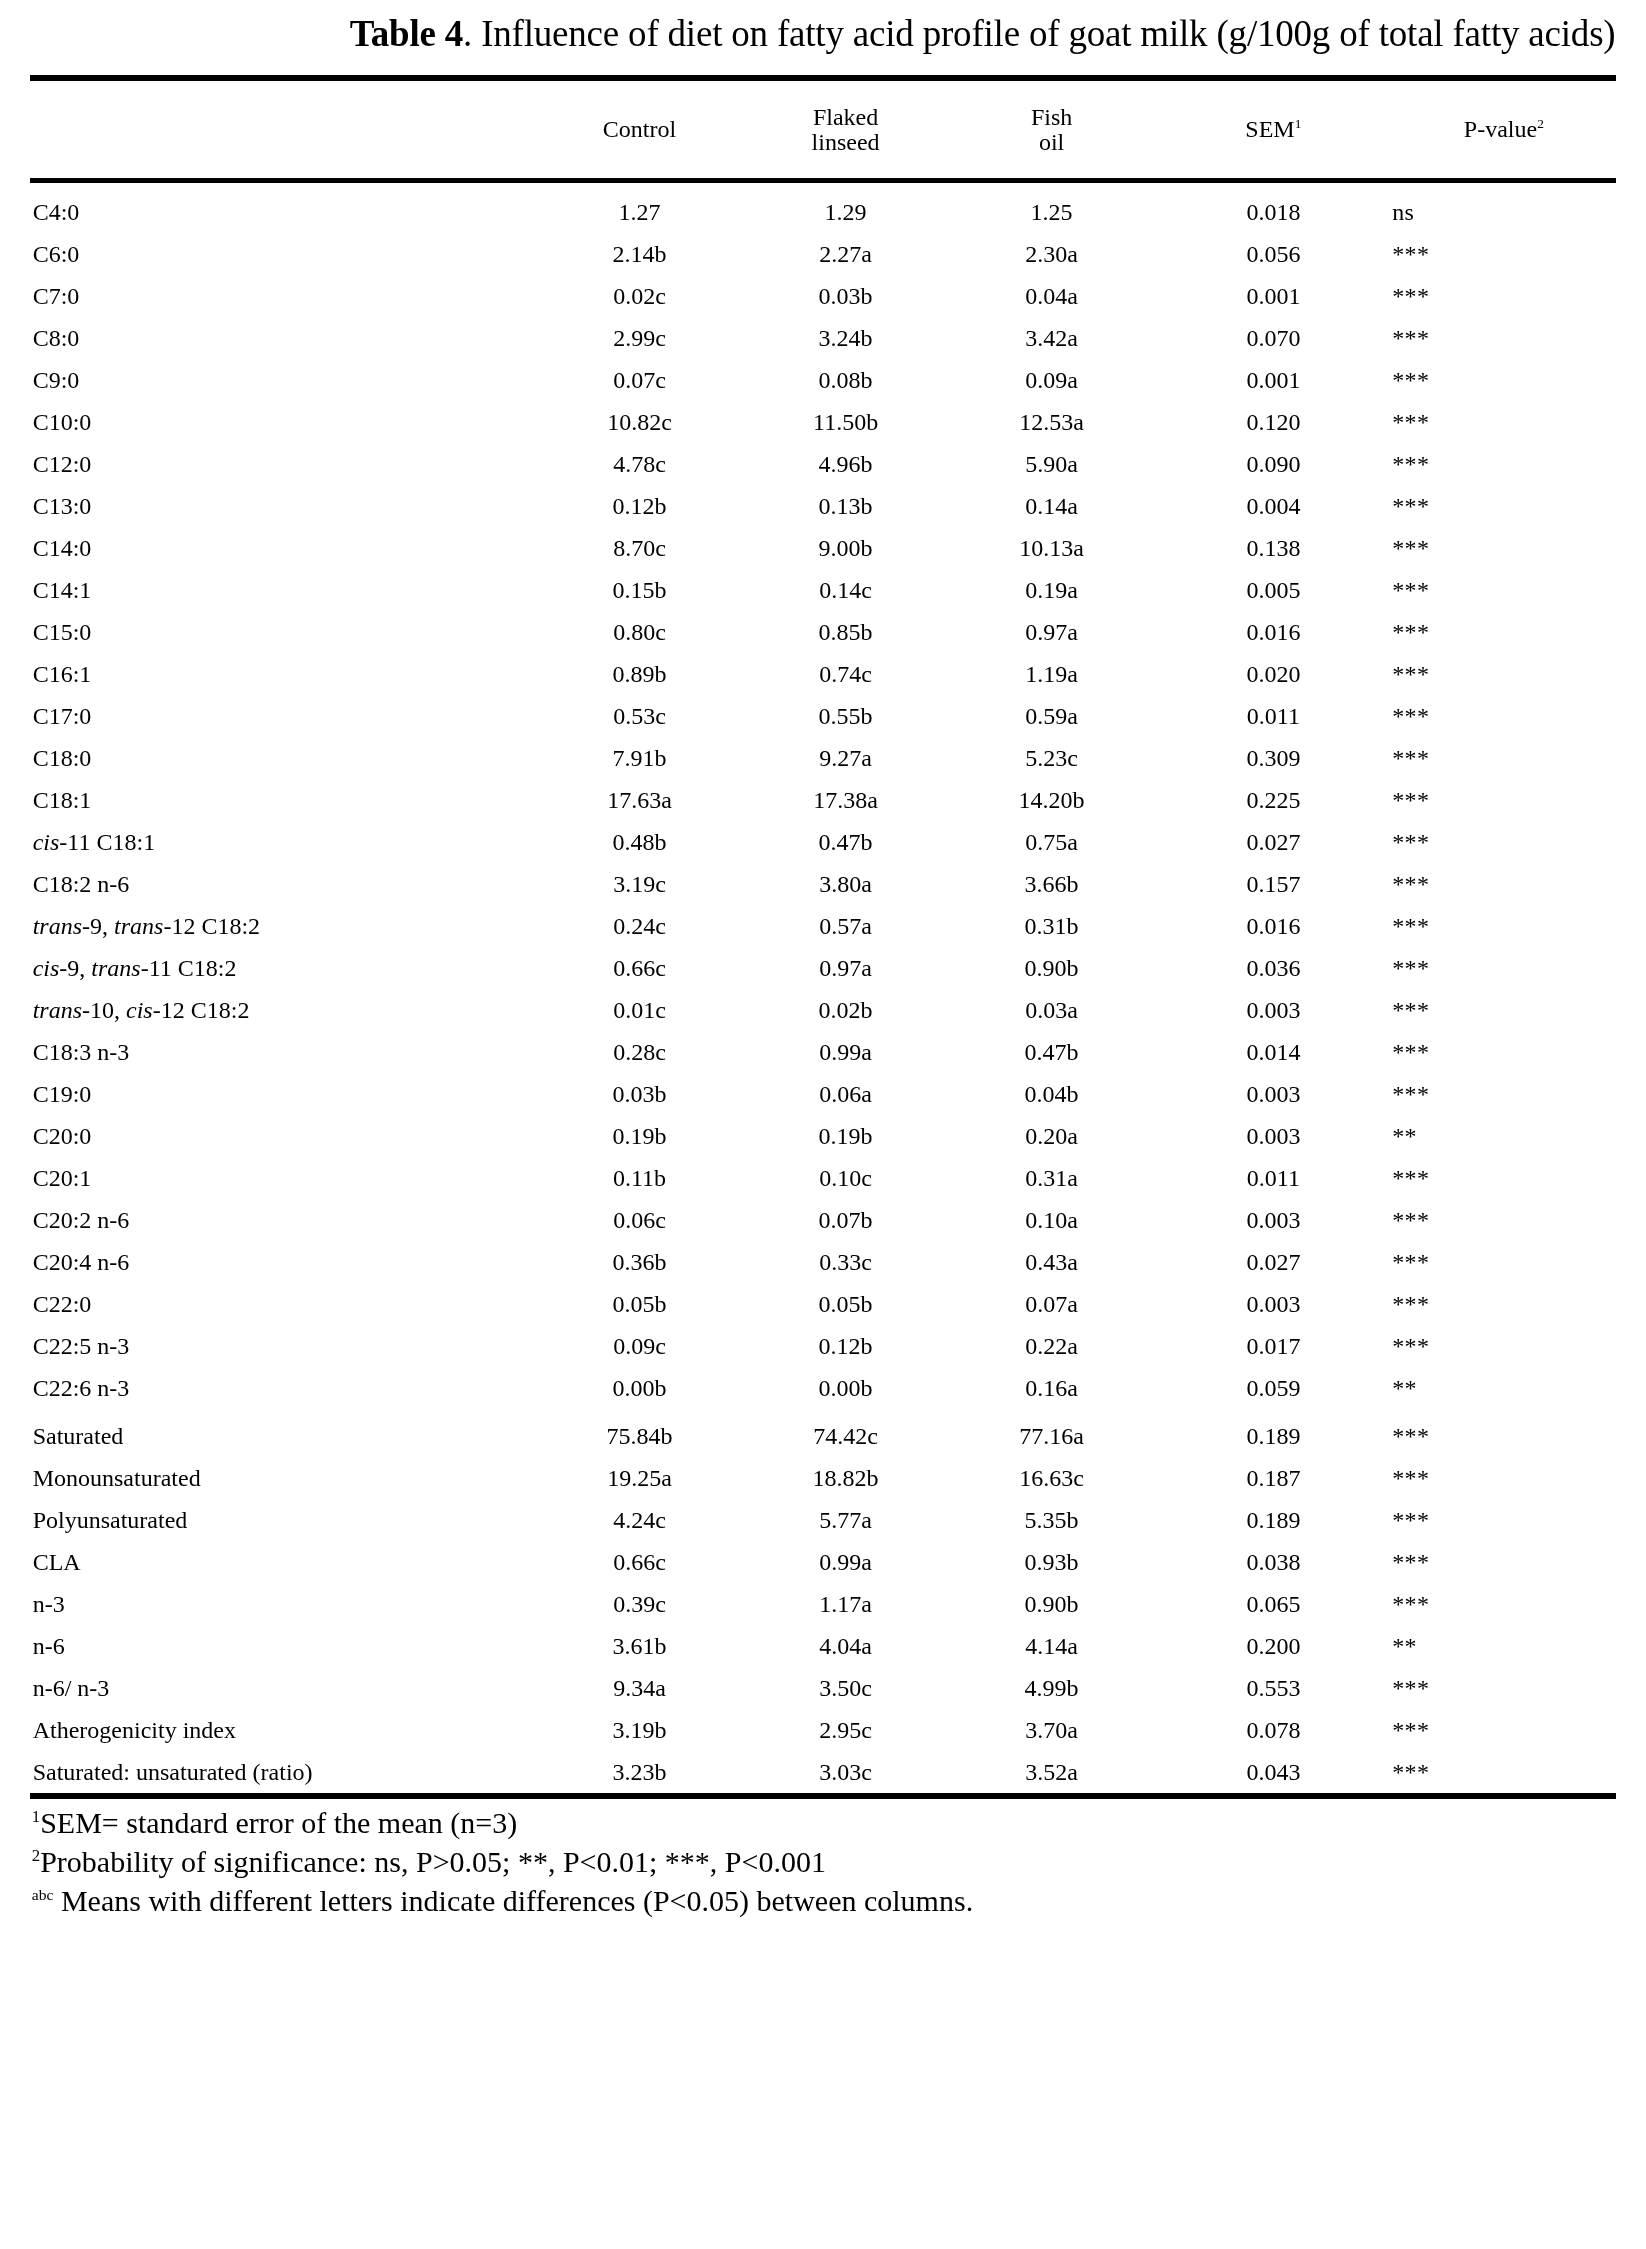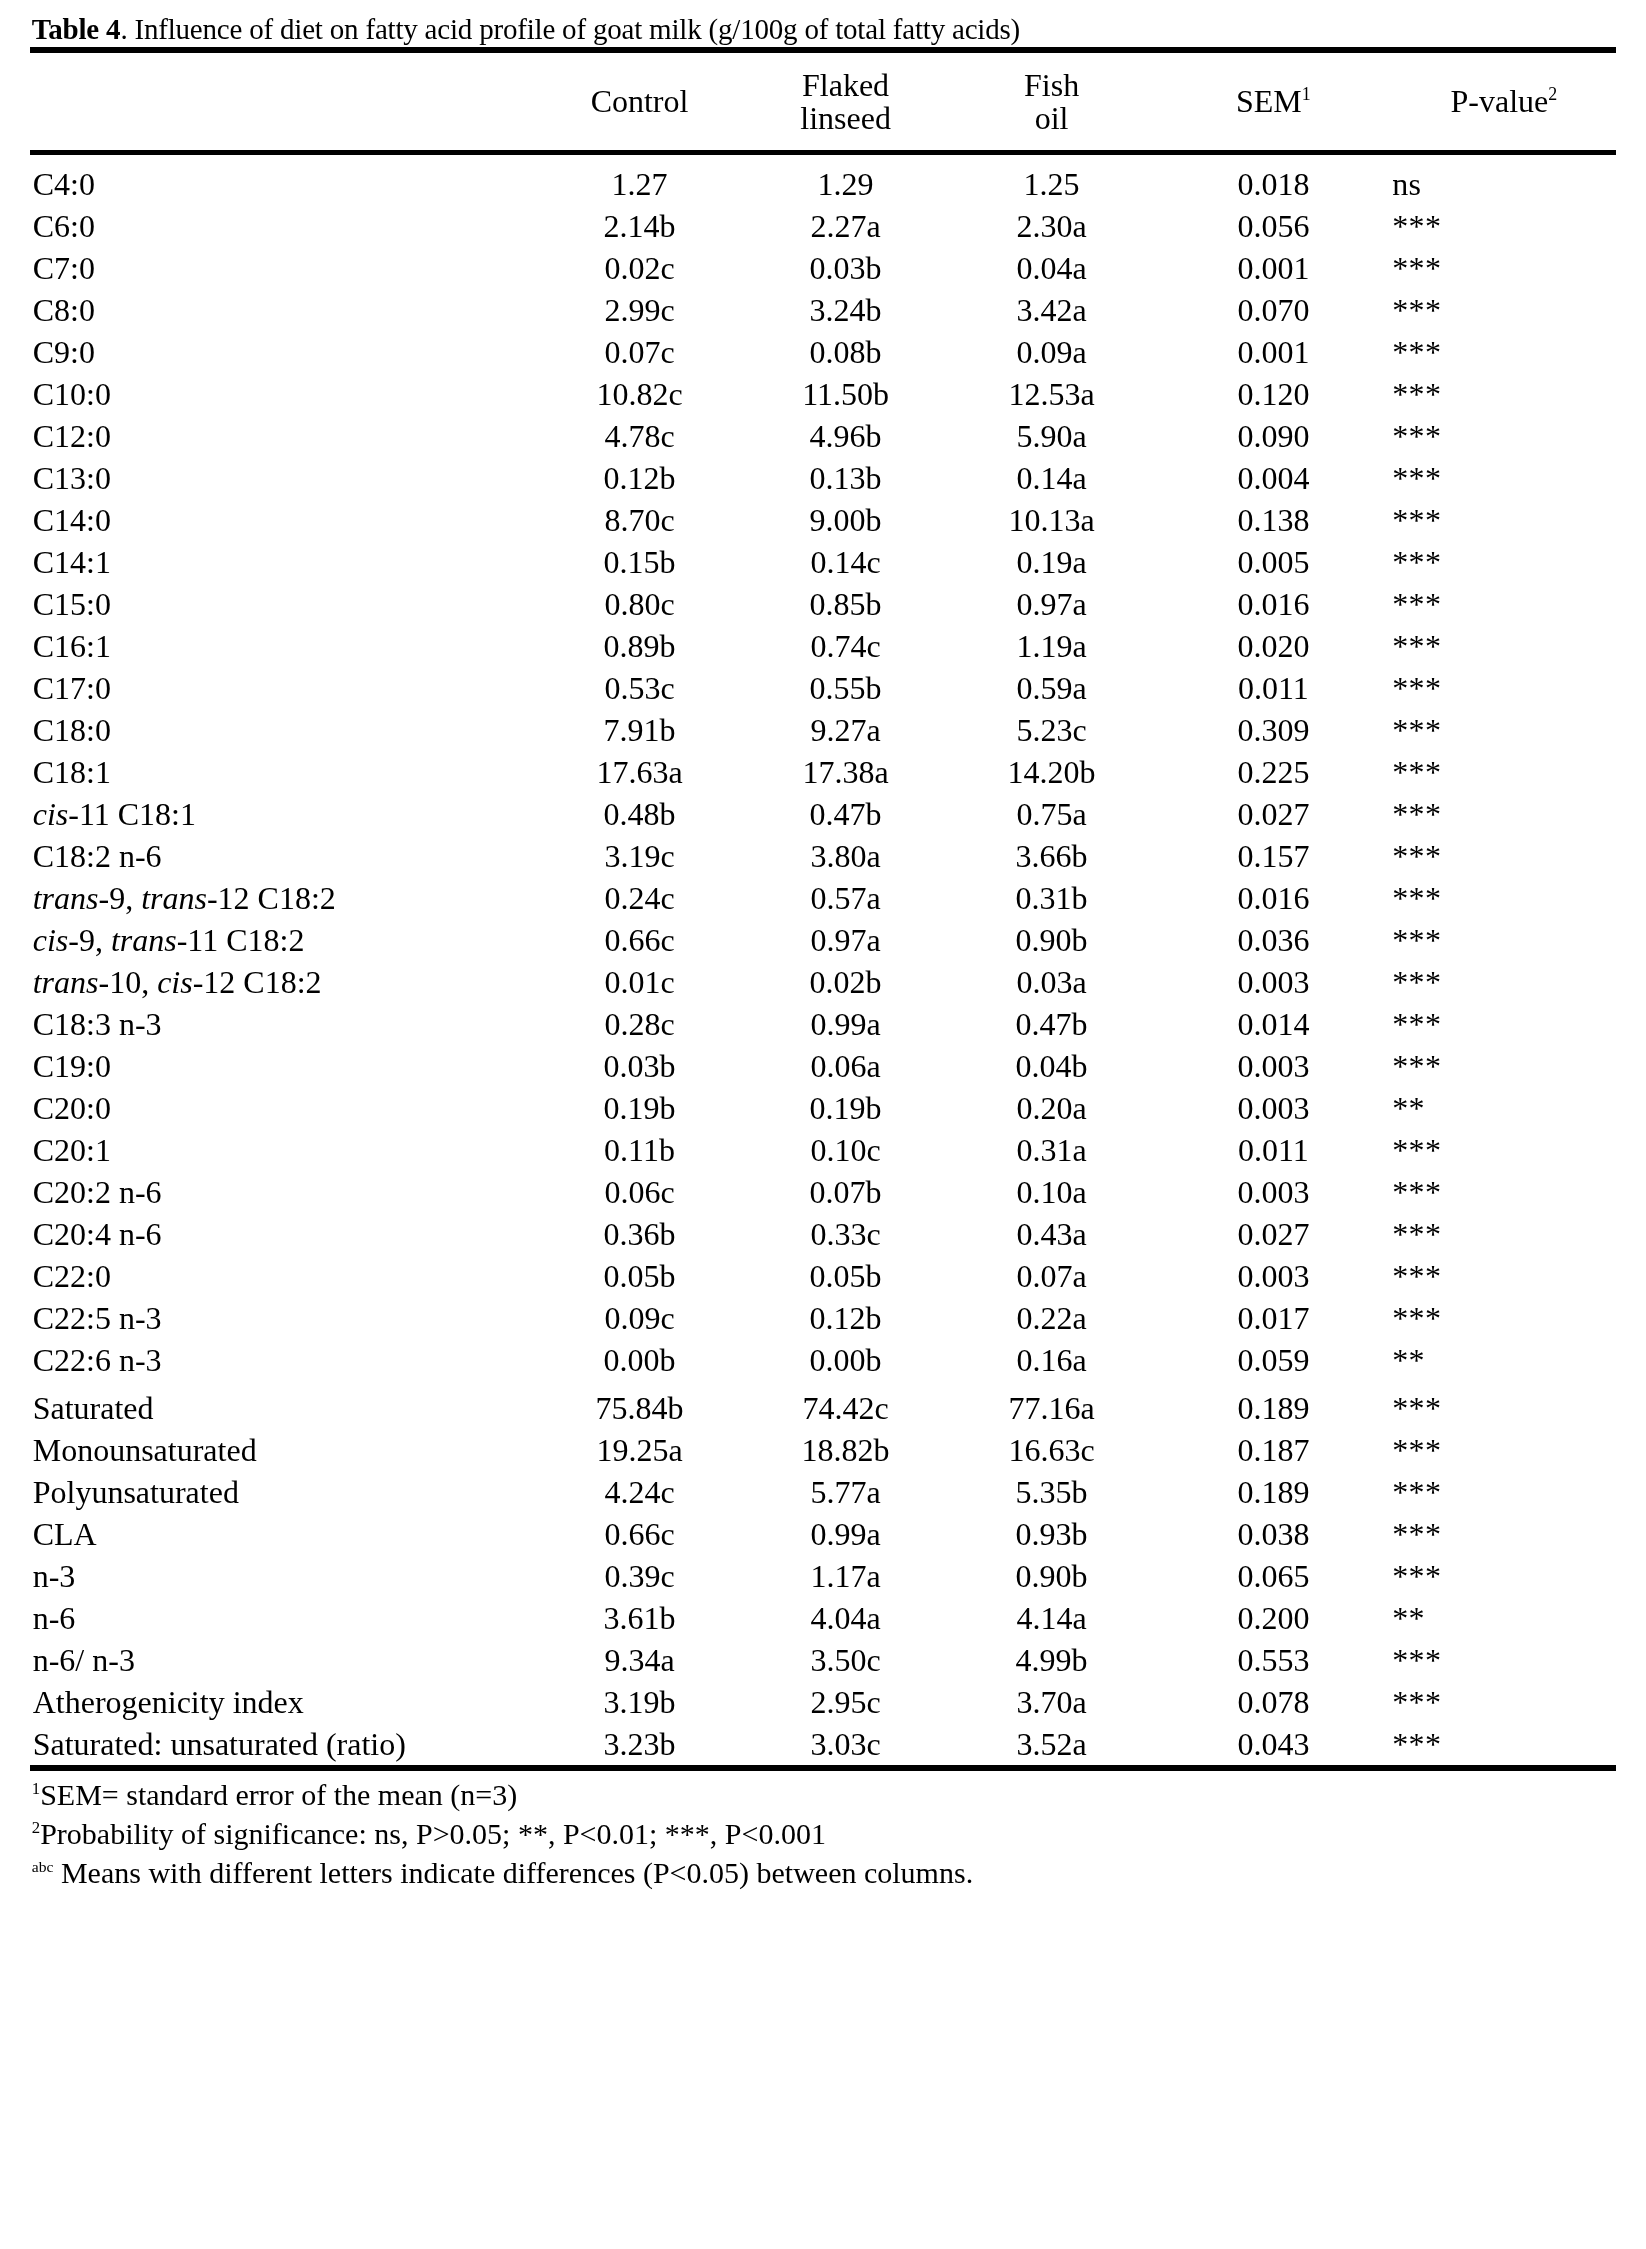--- a/index.html
+++ b/index.html
@@ -18,47 +18,48 @@
   #sheet {
     position: relative;
     width: 1647px;
     height: 2421px;
     box-sizing: border-box;
     padding: 15.3px 31.5px 0 30px;
   }
 
   
   .title {
-    font-size: 29px;
+    font-size: 37px;
     line-height: 1.0;
     white-space: nowrap;
     letter-spacing: -0.2px;
     padding-left: 1.8px;
-    margin-bottom: 3px;
+    margin-bottom: 23px;
+    text-align: right;
   }
   .title b { font-weight: bold; }
 
   
   .rule-thick {
     height: 5.8px;
     background: #000;
     width: 100%;
   }
   .rule-mid {
     height: 5px;
     background: #000;
     width: 100%;
   }
 
   
   table.ft {
     width: 100%;
     border-collapse: collapse;
     table-layout: fixed;
-    font-size: 32px;
+    font-size: 24px;
   }
   table.ft col.c-label { width: 499px; }
   table.ft col.c-num   { width: 203px; }
   table.ft col.c-sem   { width: 234px; }
   table.ft col.c-p     { width: 220px; }
 
   thead th {
     font-weight: normal;
     vertical-align: top;
     padding: 0;

